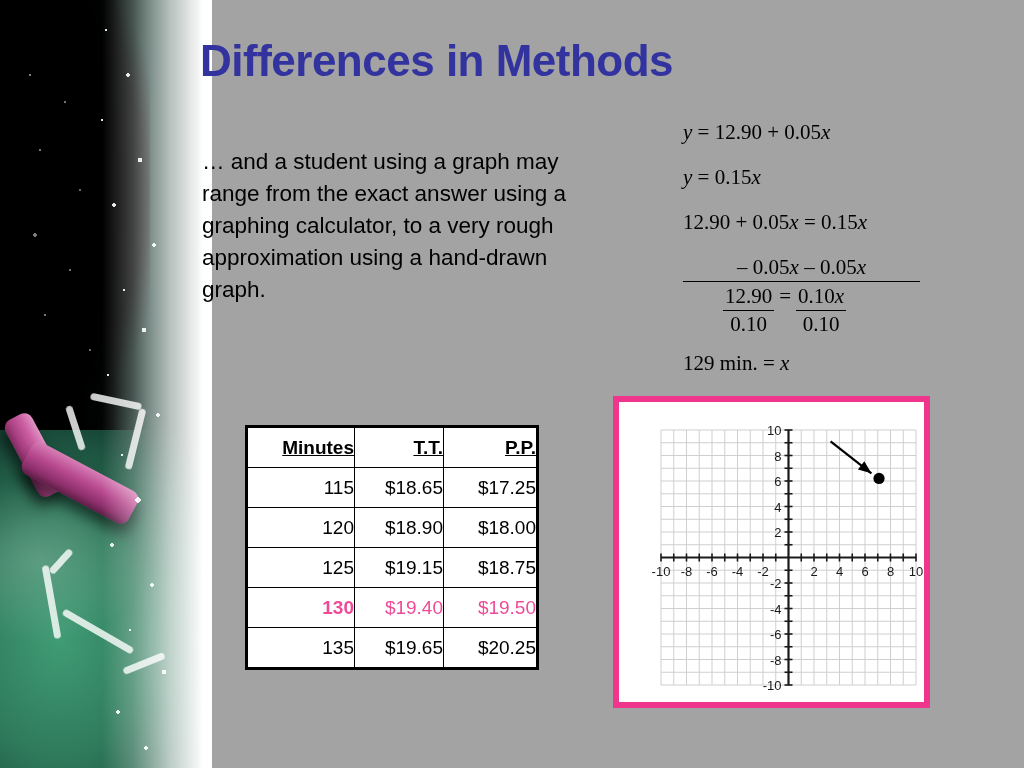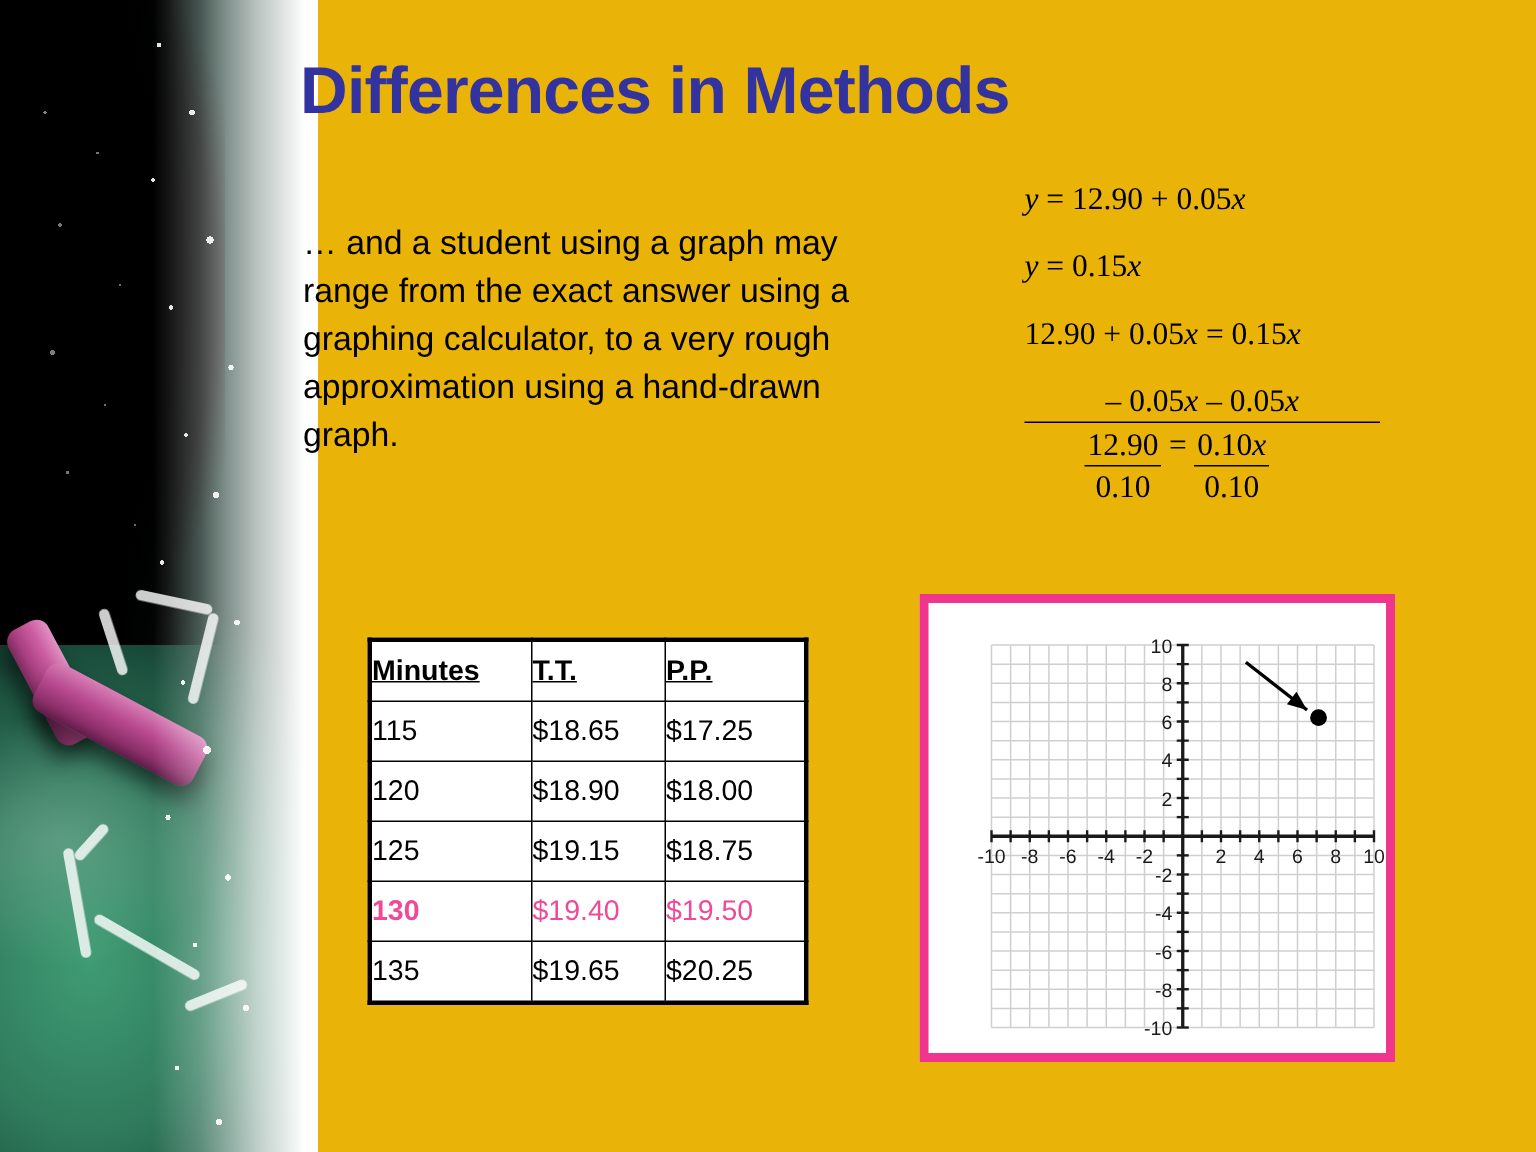--- a/index.html
+++ b/index.html
@@ -3,21 +3,21 @@
 <meta charset="utf-8">
 <style>
   html,body{margin:0;padding:0;}
   body{
     width:1024px;height:768px;
     background:#ffffff;
     font-family:"Liberation Sans", sans-serif;
     overflow:hidden;
     position:relative;
   }
-  .slide{position:relative;width:1024px;height:768px;background:#eab308;overflow:hidden;}
+  .slide{position:relative;width:1024px;height:768px;background:#a3a3a3;overflow:hidden;}
 
   
   .chalk-photo{
     position:absolute;left:0;top:0;width:212px;height:768px;
     overflow:hidden;
   }
   .chalk-base{
     position:absolute;inset:0;
     background:
       radial-gradient(ellipse 150px 120px at 40px 560px, rgba(255,255,255,.20), rgba(255,255,255,0) 70%),
@@ -140,21 +140,21 @@
   
   .data-table{
     position:absolute;left:245px;top:425px;
     border-collapse:collapse;
     border:3px solid #000;
     background:#fff;
   }
   .data-table td,.data-table th{
     border:1.5px solid #000;
     font-size:19px;
-    text-align:left;
+    text-align:right;
     vertical-align:middle;
     padding:0;
     height:39px;
     color:#000;
     font-weight:normal;
   }
   .data-table th{font-weight:bold;text-decoration:underline;}
   .col-min{width:106px;}
   .col-tt{width:88px;}
   .col-pp{width:92px;}
@@ -207,20 +207,21 @@
       <span class="frac">
         <span class="num">12.90</span>
         <span class="den">0.10</span>
       </span>
       <span class="eq-eq">=</span>
       <span class="frac">
         <span class="num">0.10<i class="var">x</i></span>
         <span class="den">0.10</span>
       </span>
     </div>
+    <div class="eq-final">129 min. = <i class="var">x</i></div>
   </div>
 
   <table class="data-table">
     <thead>
       <tr>
         <th class="col-min">Minutes</th>
         <th class="col-tt">T.T.</th>
         <th class="col-pp">P.P.</th>
       </tr>
     </thead>

